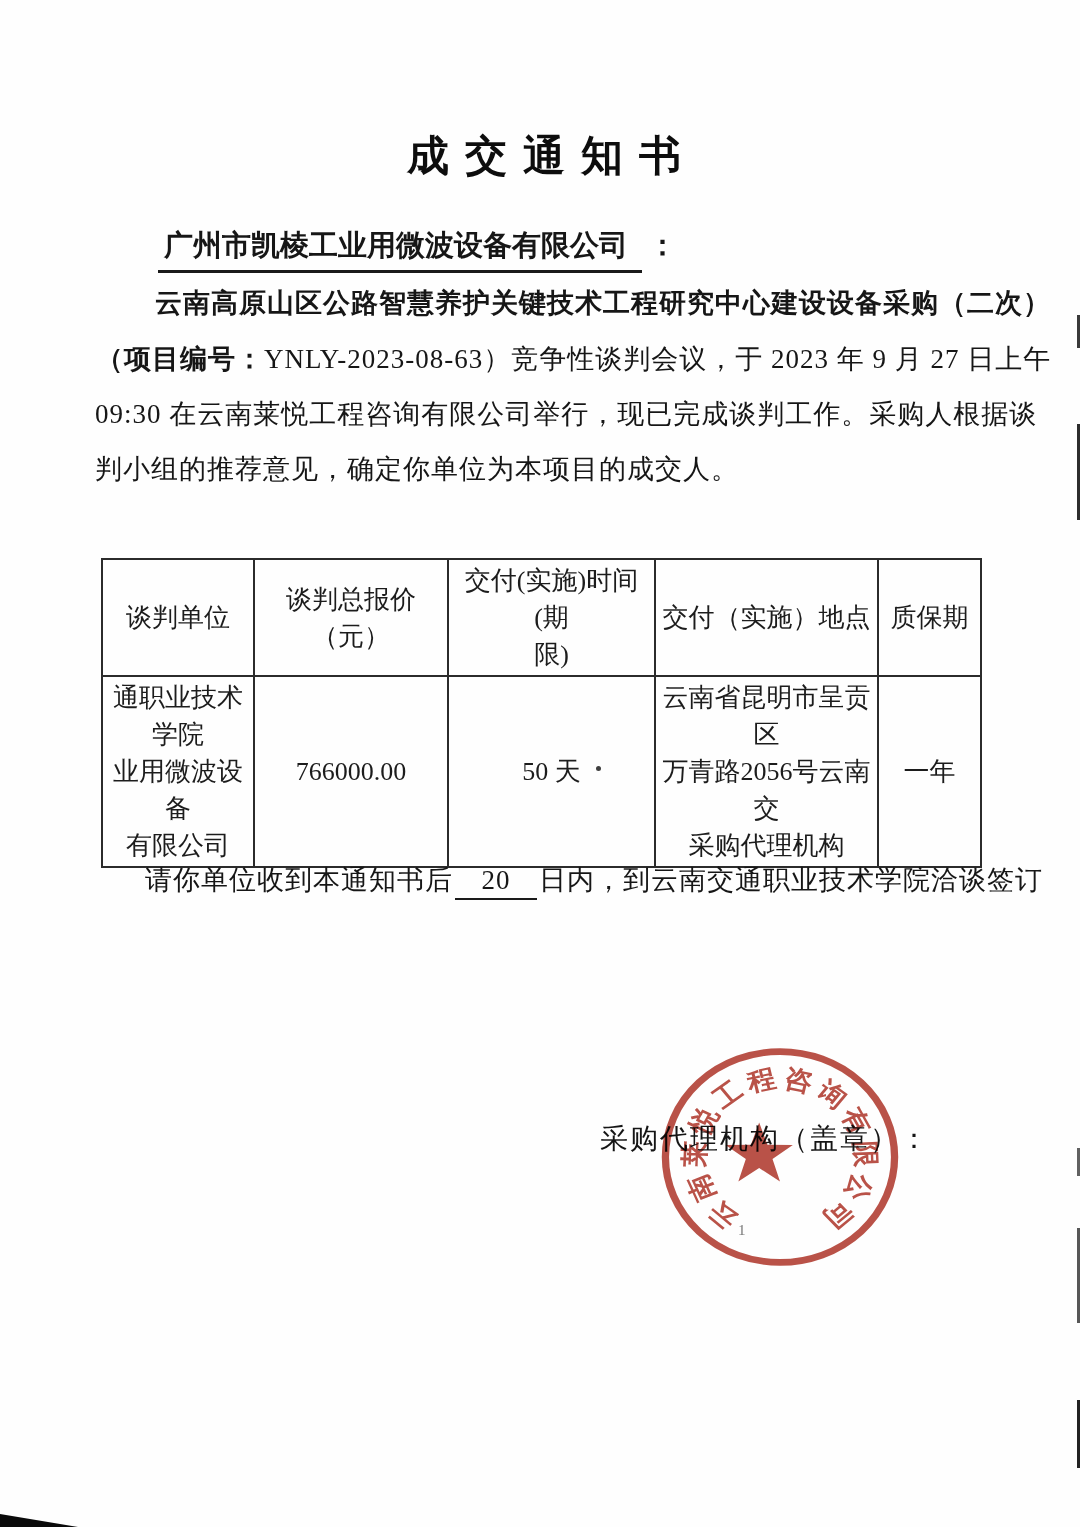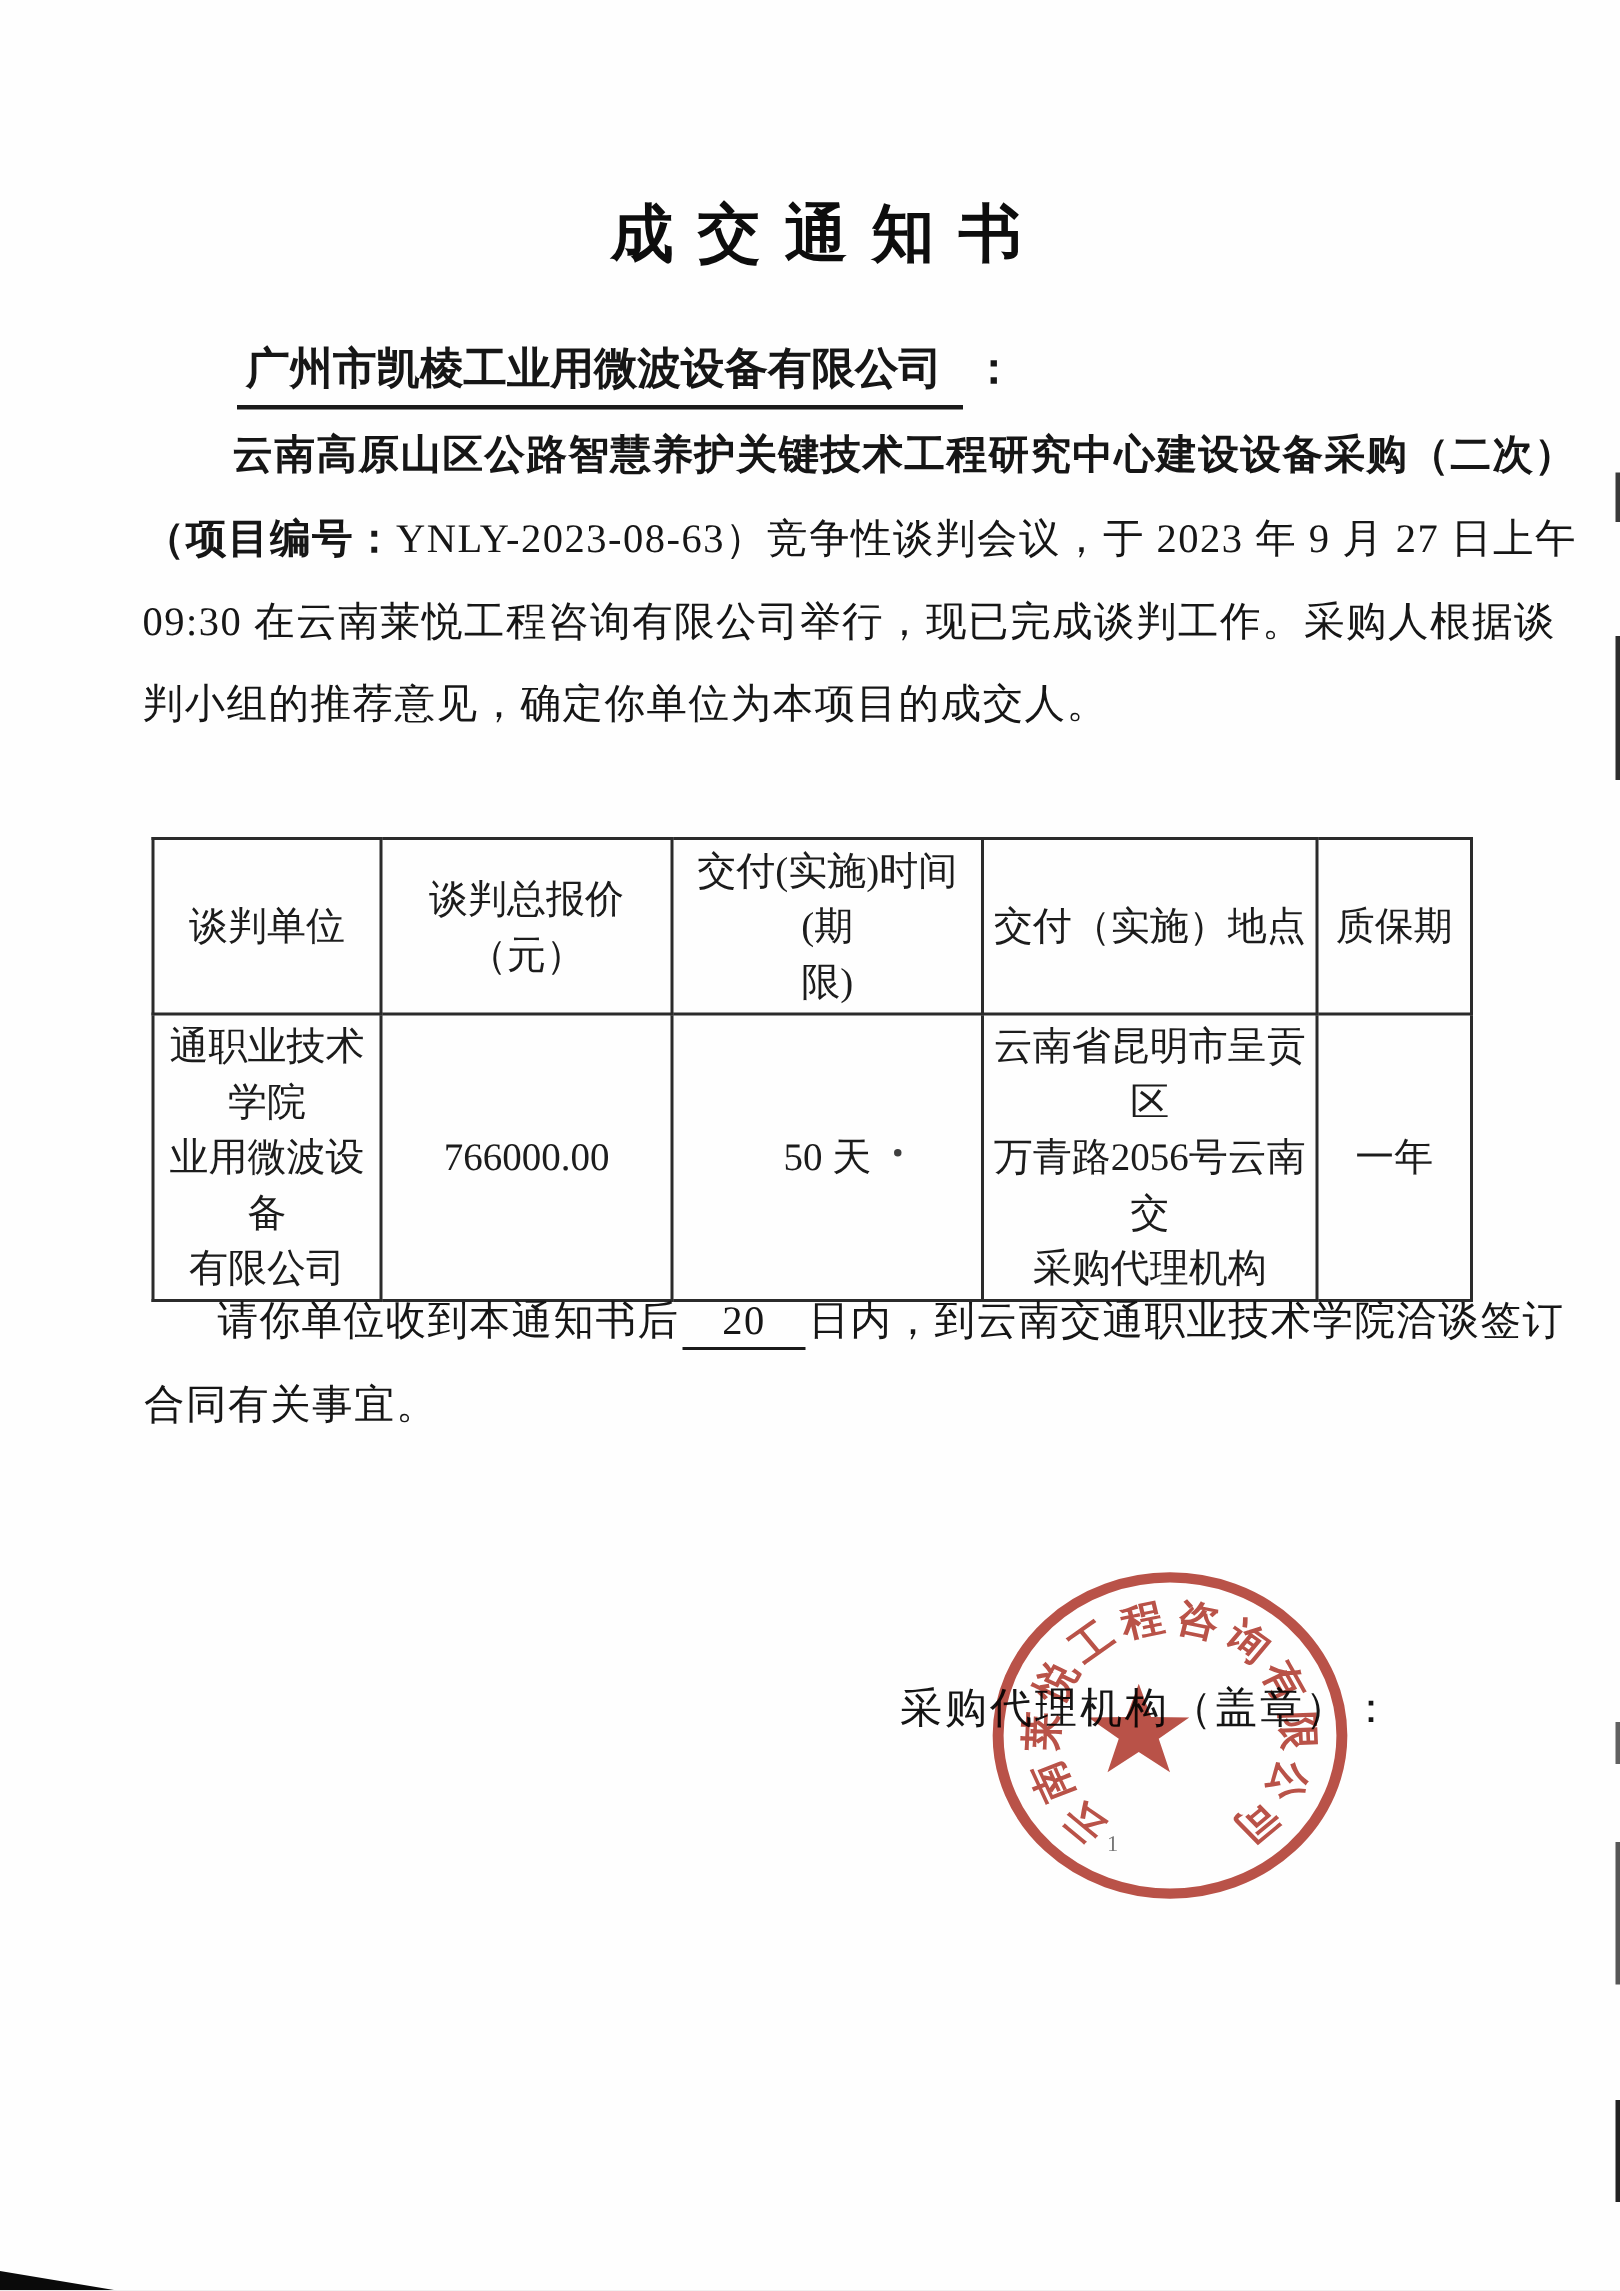--- a/index.html
+++ b/index.html
@@ -110,21 +110,20 @@
       <td>一年</td>
     </tr>
   </tbody>
     </table>
 
   <div class="abs stray-dot"></div>
 
   <div class="abs notice-line nline1">
     <span>请你单位收到本通知书后</span><span class="blank">20</span><span>日内，到云南交通职业技术学院洽谈签订</span>
   </div>
-  <div class="abs notice-line nline2">合同有关事宜。</div>
 
   <div class="abs sig-line sig1">采购代理机构（盖章）：</div>
 
   <div class="abs page-num-mark">1</div>
 
   <svg class="abs stamp" id="stamp-svg" viewBox="0 0 240 240" preserveAspectRatio="none" xmlns="http://www.w3.org/2000/svg">
     <circle id="stamp-ring" cx="120" cy="120" r="110" fill="none" stroke-width="7" stroke="#b0382c"></circle>
     <polygon id="stamp-star" points="100.0,84.0 107.9,107.1 132.3,107.5 112.8,122.2 120.0,145.5 100.0,131.5 80.0,145.5 87.2,122.2 67.7,107.5 92.1,107.1" fill="#b0382c"></polygon>
   <text x="120" y="47" text-anchor="middle" font-size="27" font-weight="bold" font-family="&quot;Liberation Serif&quot;,&quot;DejaVu Serif&quot;,serif" fill="#b0382c" transform="rotate(-138 120 120)">云</text>
       <text x="120" y="47" text-anchor="middle" font-size="27" font-weight="bold" font-family="&quot;Liberation Serif&quot;,&quot;DejaVu Serif&quot;,serif" fill="#b0382c" transform="rotate(-112.9090909090909 120 120)">南</text>

